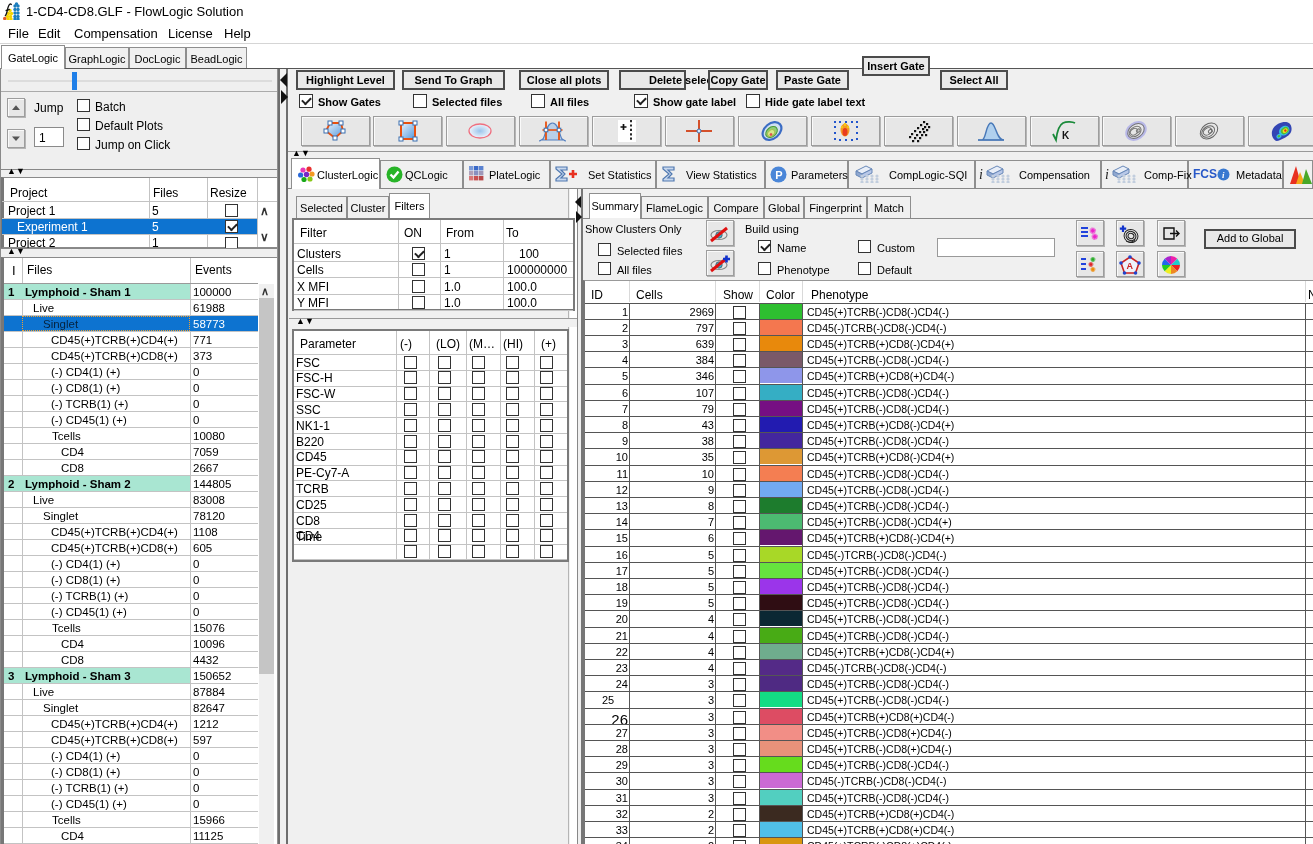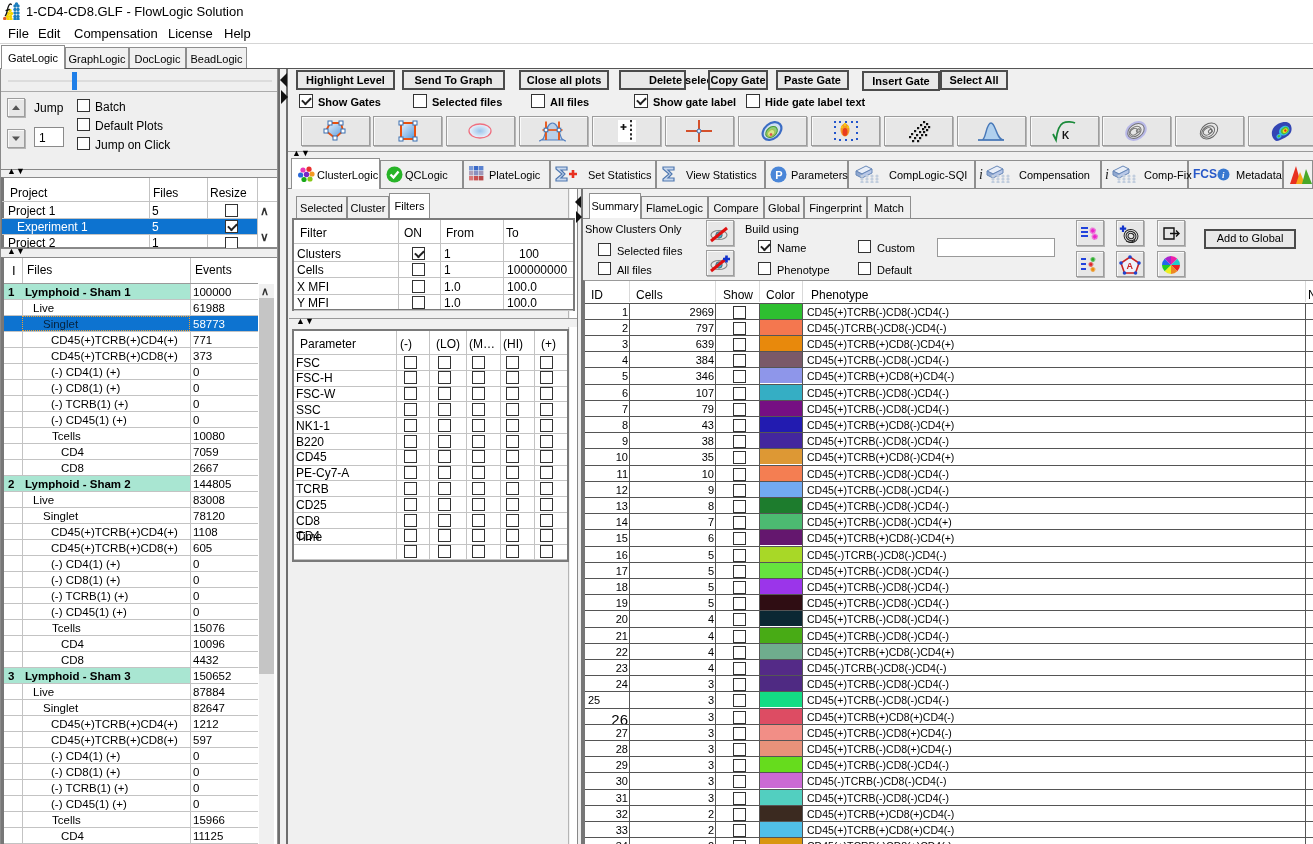--- a/index.html
+++ b/index.html
@@ -238,21 +238,21 @@
 <div class="a" style="left:286px;top:69px;width:2px;height:775px;background:#6e6e6e;"></div>
 <div class="a" style="left:280px;top:73px;width:0;height:0;border-top:7px solid transparent;border-bottom:7px solid transparent;border-right:7px solid #111;"></div>
 <div class="a" style="left:281px;top:90px;width:0;height:0;border-top:7px solid transparent;border-bottom:7px solid transparent;border-left:7px solid #111;"></div>
 
 <div class="btn" style="left:296px;top:70px;width:99px;height:20px;line-height:16px;">Highlight Level</div>
 <div class="btn" style="left:402px;top:70px;width:103px;height:20px;line-height:16px;">Send To Graph</div>
 <div class="btn" style="left:519px;top:70px;width:90px;height:20px;line-height:16px;">Close all plots</div>
 <div class="btn" style="left:619px;top:70px;width:67px;height:20px;line-height:16px;padding-left:28px;">Delete selected</div>
 <div class="btn" style="left:708px;top:70px;width:60px;height:20px;line-height:16px;">Copy Gate</div>
 <div class="btn" style="left:776px;top:70px;width:73px;height:20px;line-height:16px;">Paste Gate</div>
-<div class="btn" style="left:862px;top:71px;width:78px;height:20px;line-height:16px;">Insert Gate</div>
+<div class="btn" style="left:862px;top:56px;width:68px;height:20px;line-height:16px;">Insert Gate</div>
 <div class="btn" style="left:940px;top:70px;width:68px;height:20px;line-height:16px;">Select All</div>
 <div class="cb ck" style="left:299px;top:94px;width:14px;height:14px;"></div>
 <div class="tx" style="left:318px;top:96px;font-weight:bold;font-size:11px;">Show Gates</div>
 <div class="cb" style="left:413px;top:94px;width:14px;height:14px;"></div>
 <div class="tx" style="left:432px;top:96px;font-weight:bold;font-size:11px;">Selected files</div>
 <div class="cb" style="left:531px;top:94px;width:14px;height:14px;"></div>
 <div class="tx" style="left:550px;top:96px;font-weight:bold;font-size:11px;">All files</div>
 <div class="cb ck" style="left:634px;top:94px;width:14px;height:14px;"></div>
 <div class="tx" style="left:653px;top:96px;font-weight:bold;font-size:11px;">Show gate label</div>
 <div class="cb" style="left:746px;top:94px;width:14px;height:14px;"></div>
@@ -962,21 +962,21 @@
 <div class="cb" style="left:733px;top:661.9px;"></div>
 <div class="a" style="left:760px;top:659.9px;width:42px;height:15.2px;background:#542a87;"></div>
 <div class="tx" style="left:807px;top:661.9px;font-size:10.5px;">CD45(-)TCRB(-)CD8(-)CD4(-)</div>
 <div class="a" style="left:585px;top:675.1px;width:728px;height:1px;background:#555;"></div>
 <div class="tx" style="left:588px;top:678.1px;width:40px;text-align:right;font-size:11px;">24</div>
 <div class="tx" style="left:599px;top:678.1px;width:115px;text-align:right;font-size:11px;">3</div>
 <div class="cb" style="left:733px;top:678.1px;"></div>
 <div class="a" style="left:760px;top:676.1px;width:42px;height:15.2px;background:#4f2a83;"></div>
 <div class="tx" style="left:807px;top:678.1px;font-size:10.5px;">CD45(+)TCRB(-)CD8(-)CD4(-)</div>
 <div class="a" style="left:585px;top:691.3px;width:728px;height:1px;background:#555;"></div>
-<div class="tx" style="left:588px;top:694.3px;width:40px;text-align:left;font-size:11px;">25</div>
+<div class="tx" style="left:588px;top:694.3px;width:40px;text-align:center;font-size:11px;">25</div>
 <div class="tx" style="left:599px;top:694.3px;width:115px;text-align:right;font-size:11px;">3</div>
 <div class="cb" style="left:733px;top:694.3px;"></div>
 <div class="a" style="left:760px;top:692.3px;width:42px;height:15.2px;background:#13dd84;"></div>
 <div class="tx" style="left:807px;top:694.3px;font-size:10.5px;">CD45(+)TCRB(-)CD8(-)CD4(-)</div>
 <div class="a" style="left:585px;top:707.5px;width:728px;height:1px;background:#555;"></div>
 <div class="tx" style="left:588px;top:710.5px;width:40px;text-align:right;font-size:15px;">26</div>
 <div class="tx" style="left:599px;top:710.5px;width:115px;text-align:right;font-size:11px;">3</div>
 <div class="cb" style="left:733px;top:710.5px;"></div>
 <div class="a" style="left:760px;top:708.5px;width:42px;height:15.2px;background:#dd4c63;"></div>
 <div class="tx" style="left:807px;top:710.5px;font-size:10.5px;">CD45(+)TCRB(+)CD8(+)CD4(-)</div>

